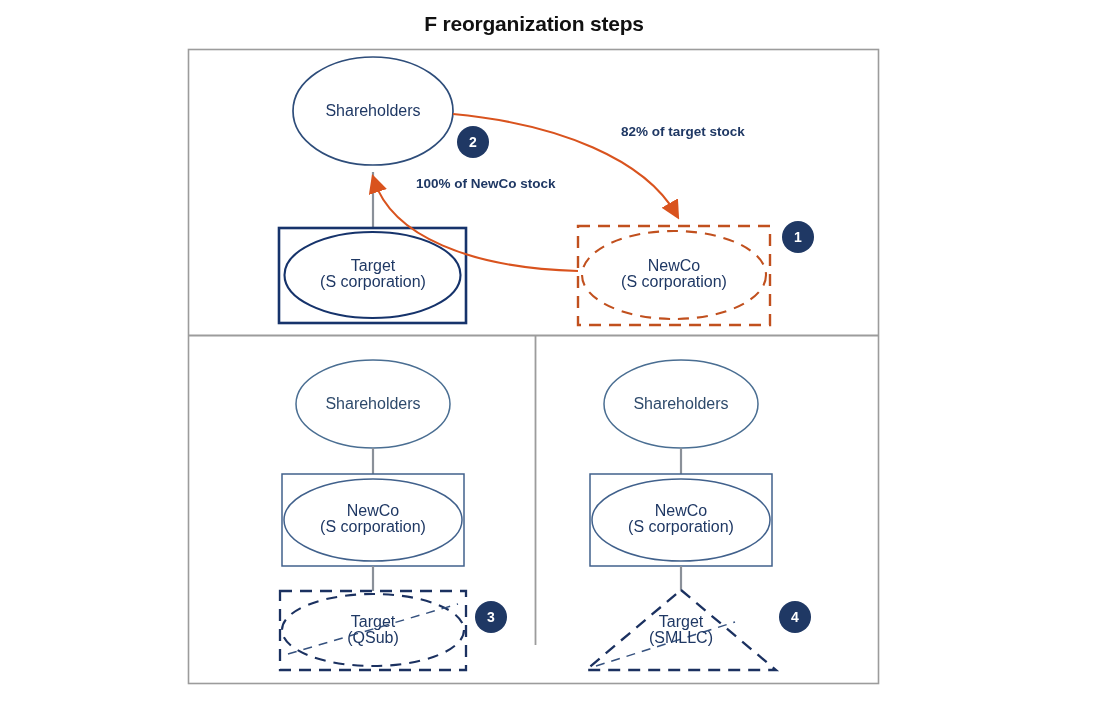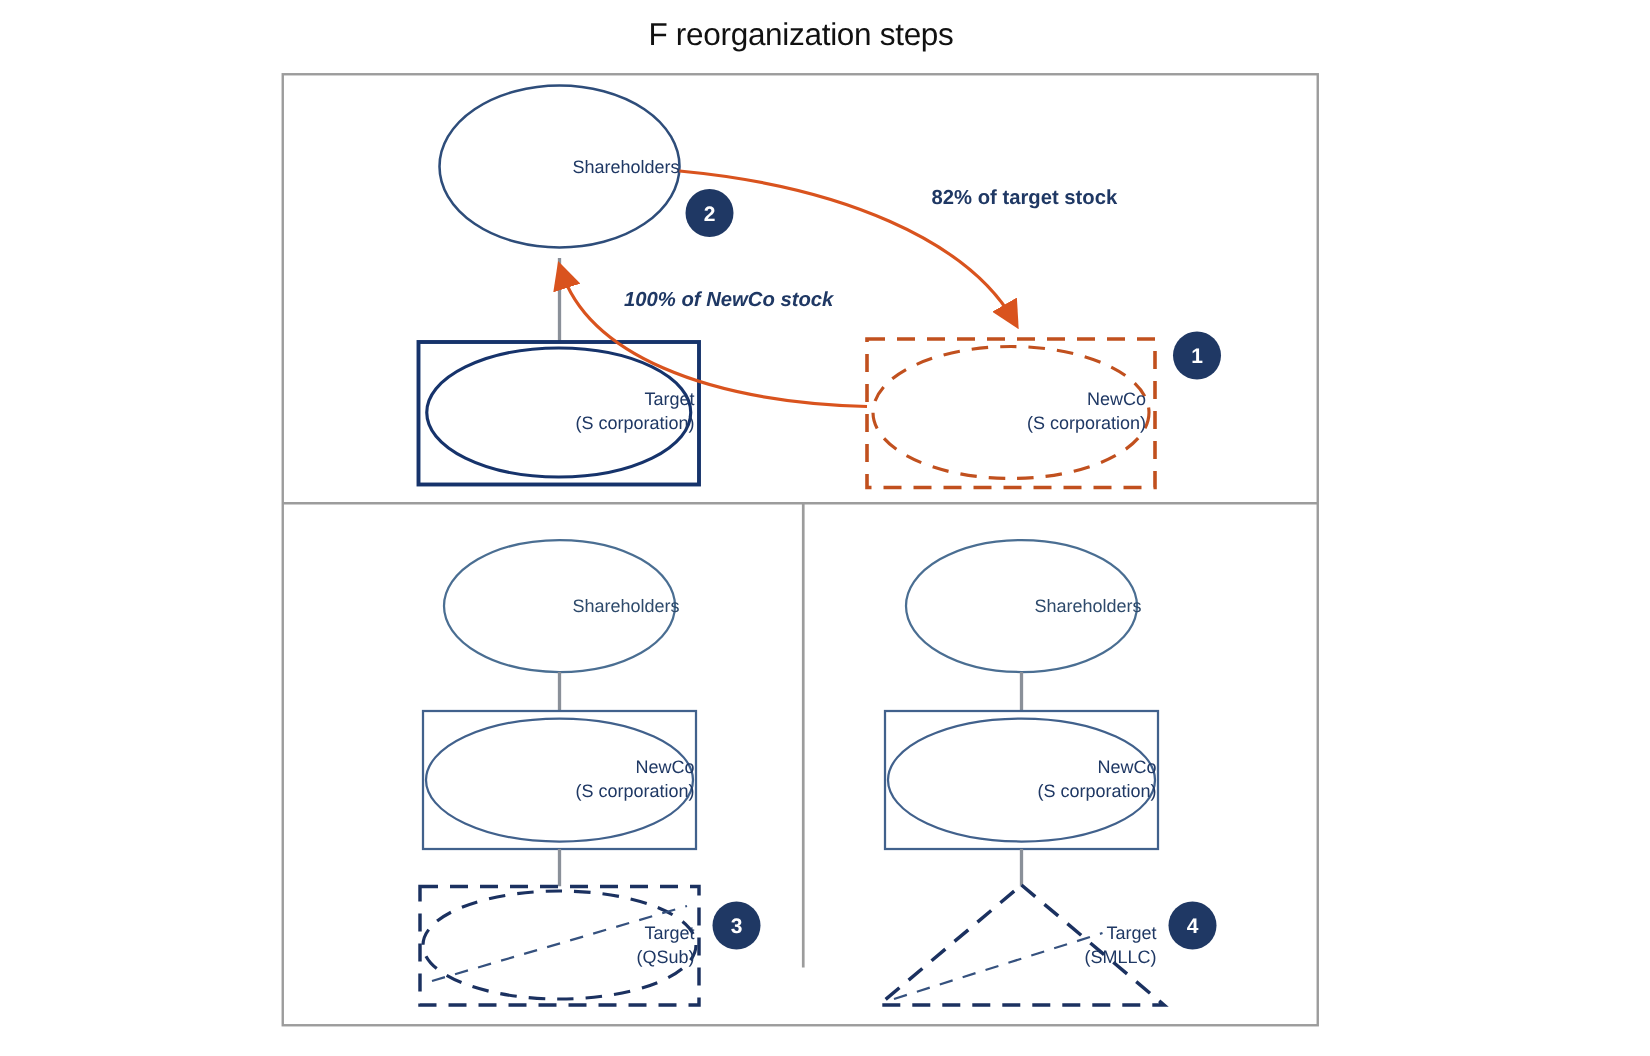--- a/index.html
+++ b/index.html
@@ -20,36 +20,36 @@
     width: 1100px;
     height: 704px;
   }
   #title {
     position: absolute;
     left: 0;
     top: 12px;
     width: 1068px;
     text-align: center;
     font-size: 21px;
-    font-weight: normal;
+    font-weight: bold;
     color: #111111;
     letter-spacing: -0.2px;
   }
   svg.layer {
     position: absolute;
     left: 0; top: 0;
     width: 1100px;
     height: 704px;
     overflow: visible;
   }
   .nodelabel {
     position: absolute;
-    text-align: right;
+    text-align: center;
     color: #1F3864;
-    font-size: 12px;
+    font-size: 16px;
     line-height: 16px;
     white-space: nowrap;
     pointer-events: none;
   }
   .nodelabel.muted { color: #2E4A6B; }
   .edgelabel {
     position: absolute;
     color: #1F3864;
     font-size: 13.5px;
     font-weight: bold;
@@ -138,21 +138,21 @@
   <div class="nodelabel" style="left:283px; top:258px; width:180px;">
     <div>Target</div>
     <div>(S corporation)</div>
   </div>
 
   <div class="nodelabel" style="left:584px; top:258px; width:180px;">
     <div>NewCo</div>
     <div>(S corporation)</div>
   </div>
 
-  <div class="edgelabel" style="left:416px; top:192px;font-style:italic;">100% of NewCo stock</div>
+  <div class="edgelabel" style="left:416px; top:176px;">100% of NewCo stock</div>
 
   <div class="edgelabel" style="left:621px; top:124px;">82% of target stock</div>
 
   <div class="badge" style="left:457px; top:126px;">2</div>
   <div class="badge" style="left:782px; top:221px;">1</div>
 
   <div class="nodelabel muted" style="left:293px; top:396px; width:160px;">
     <span>Shareholders</span>
   </div>
 

